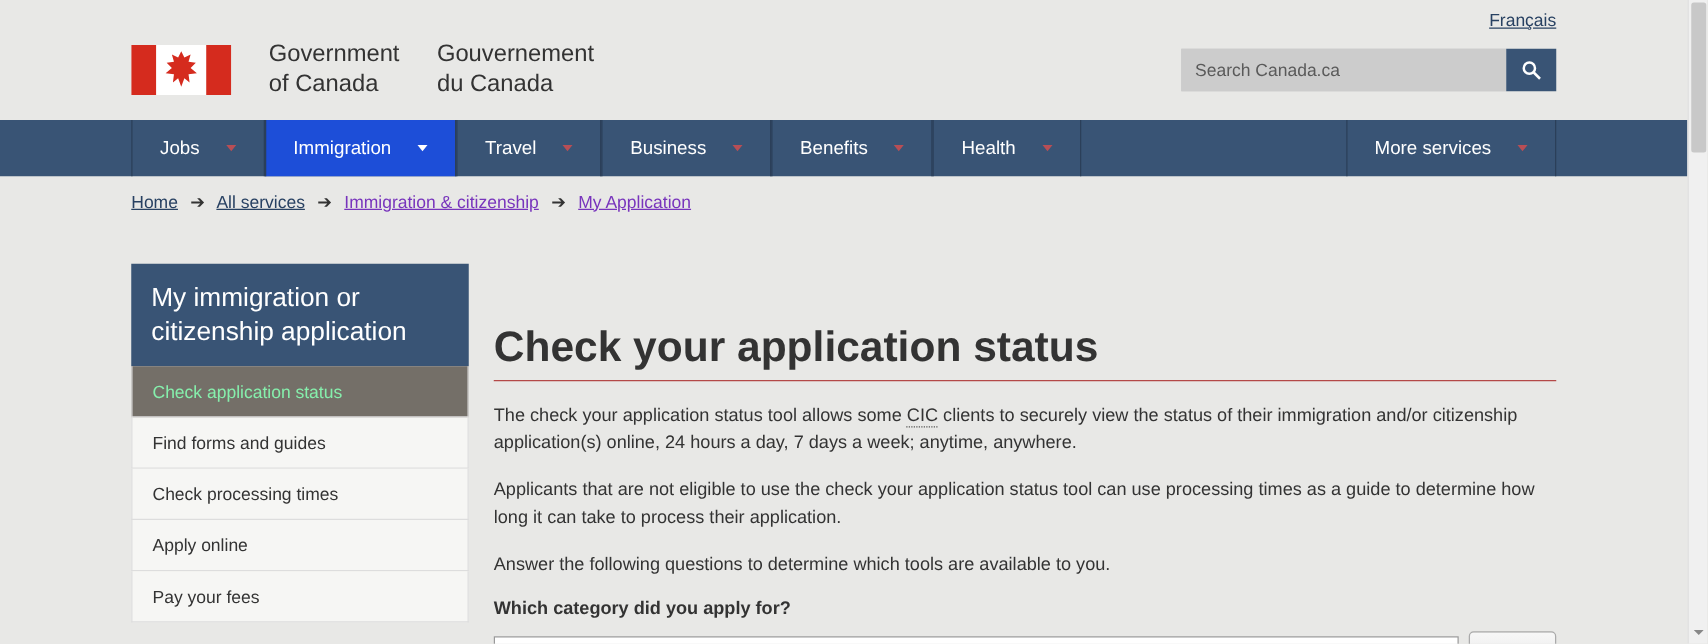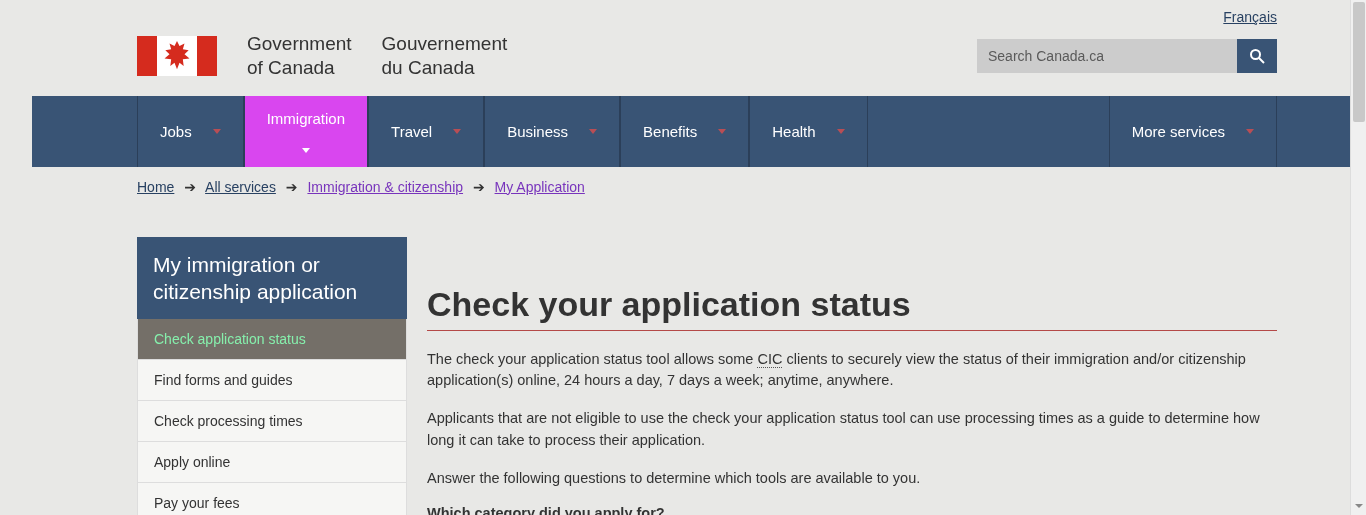--- a/index.html
+++ b/index.html
@@ -70,21 +70,21 @@
     padding: 14px 22px;
     font-size: 15px;
     border-left: 1px solid #2b3f59;
     border-right: 1px solid #2b3f59;
     display: flex; align-items: center; gap:21px;
     cursor: pointer;
     white-space: nowrap;
   }
   .nav-item:first-child { border-left: 1px solid #2b3f59; }
   .nav-spacer { flex-grow:1; }
-  .nav-item.active { background: #d946ef; flex-direction: column; }
+  .nav-item.active { background: #1d4ed8; }
   .caret {
     width:0; height:0;
     border-left:4px solid transparent;
     border-right:4px solid transparent;
     border-top:5px solid #b84e55;
     display:inline-block;
   }
   .nav-item.active .caret { border-top-color:#fff; }
 
   .breadcrumb {
@@ -163,21 +163,21 @@
     background:#c8c8c8;
     border-radius:2px;
   }
   .scroll-arrow {
     position:absolute; left:2px;
     width:12px; height:14px;
     display:flex;align-items:center;justify-content:center;
   }
   .scroll-arrow.down { bottom:2px; }
   .scroll-arrow svg{ width:8px;height:8px; fill:#888;}
-  .outer { position: relative; width:1366px; height:515px; overflow:hidden;padding-left:32px;}
+  .outer { position: relative; width:1366px; height:515px; overflow:hidden;}
 </style>
 </head>
 <body>
 
 <div class="outer">
 <div class="page">
   <div class="container">
     <div class="topbar">
       <a href="#">Français</a>
     </div>

